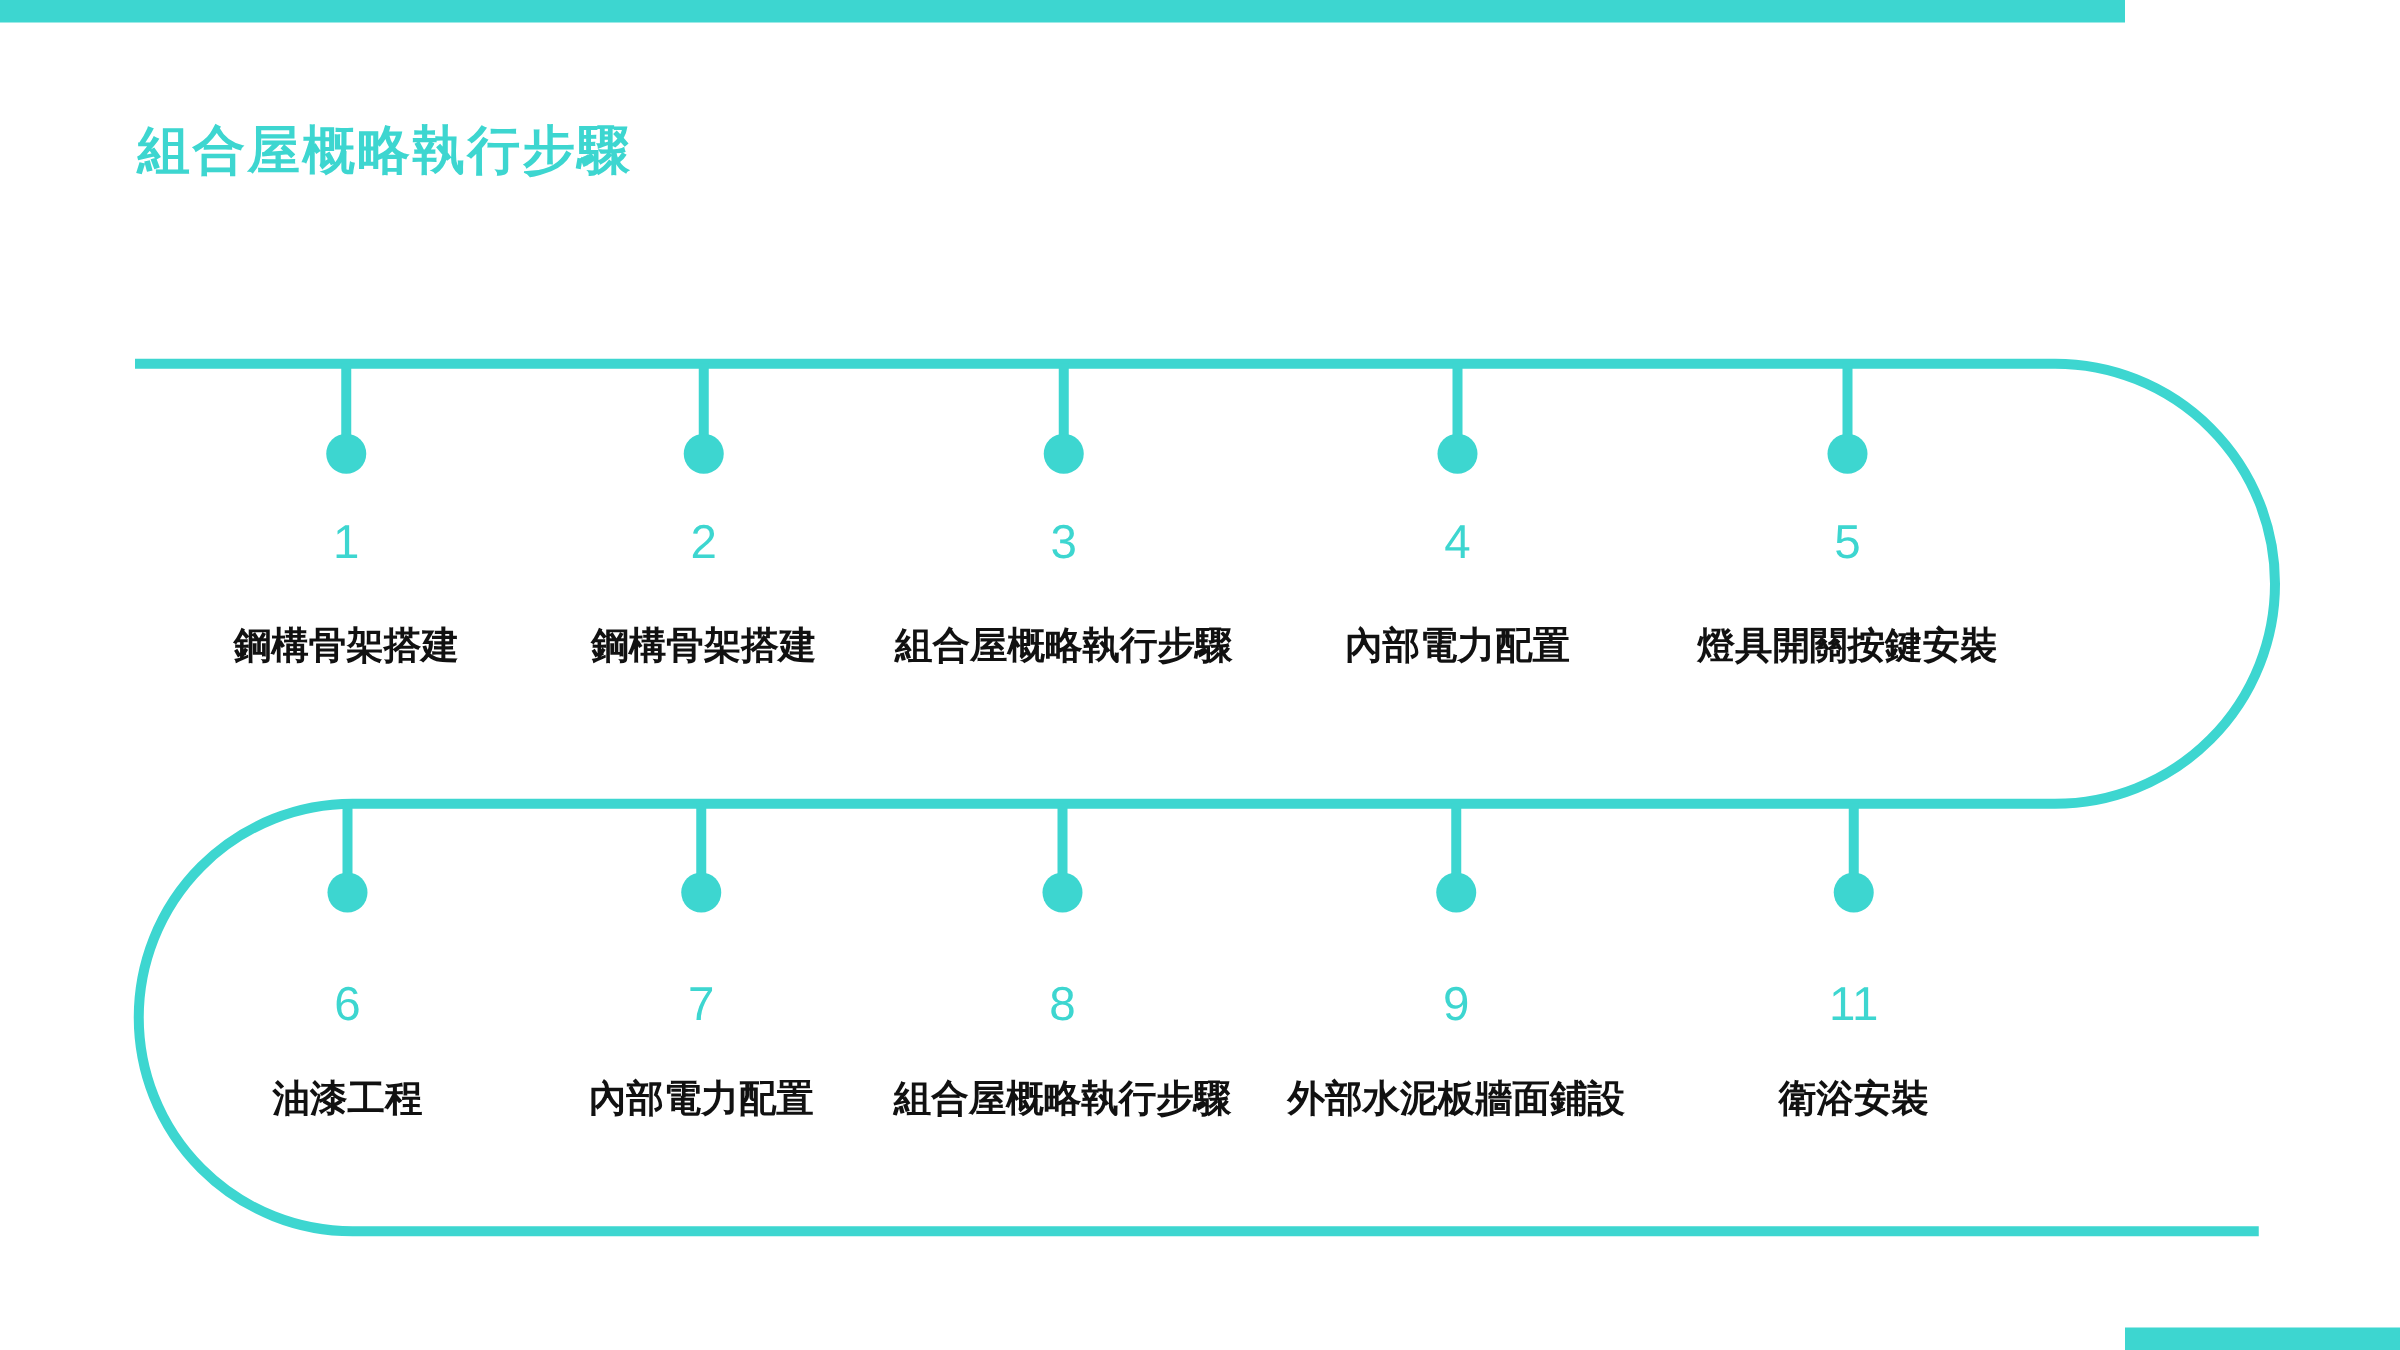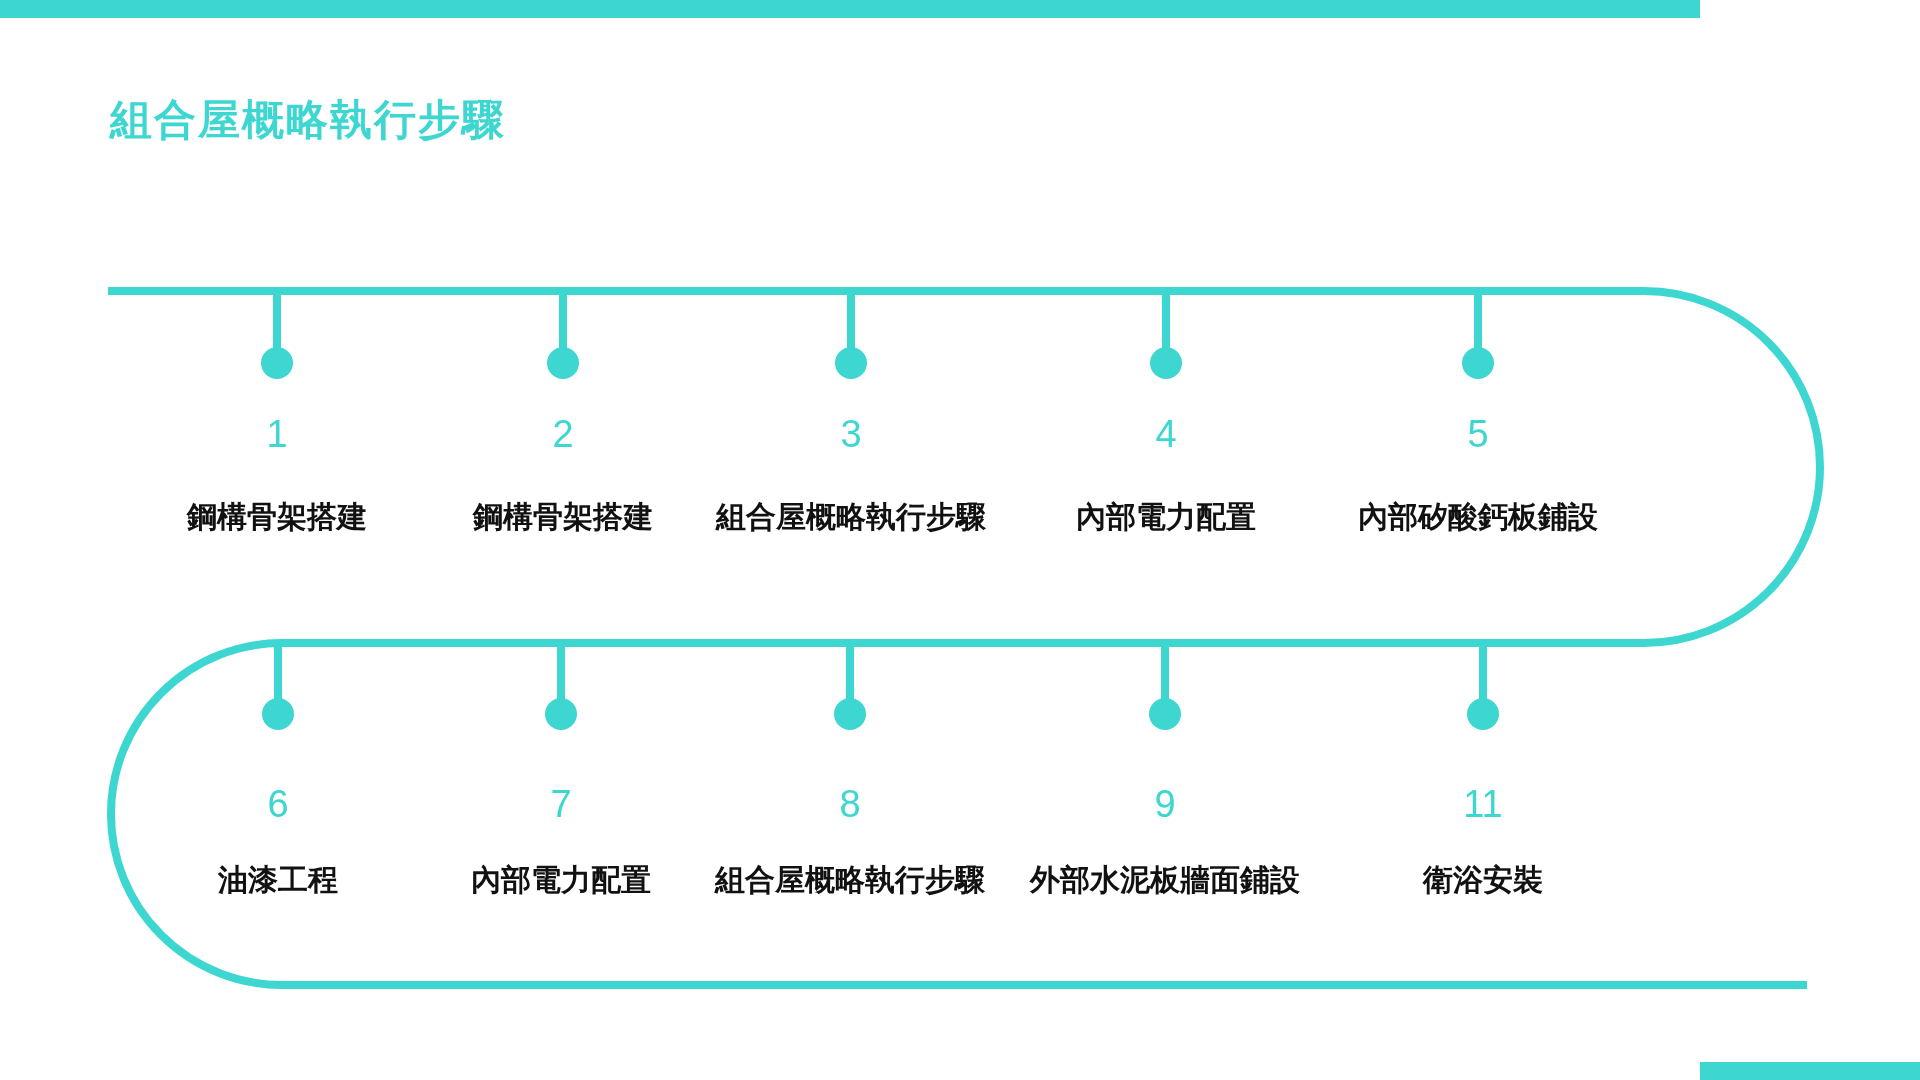--- a/index.html
+++ b/index.html
@@ -107,21 +107,21 @@
   <div class="step row1" style="left:851px">
     <div class="num">3</div>
     <div class="lbl">組合屋概略執行步驟</div>
   </div>
   <div class="step row1" style="left:1166px">
     <div class="num">4</div>
     <div class="lbl">內部電力配置</div>
   </div>
   <div class="step row1" style="left:1478px">
     <div class="num">5</div>
-    <div class="lbl">內部矽酸鈣板鋪設</div>
+    <div class="lbl">燈具開關按鍵安裝</div>
   </div>
 
   <div class="step row2" style="left:278px">
     <div class="num">6</div>
     <div class="lbl">油漆工程</div>
   </div>
   <div class="step row2" style="left:561px">
     <div class="num">7</div>
     <div class="lbl">內部電力配置</div>
   </div>

